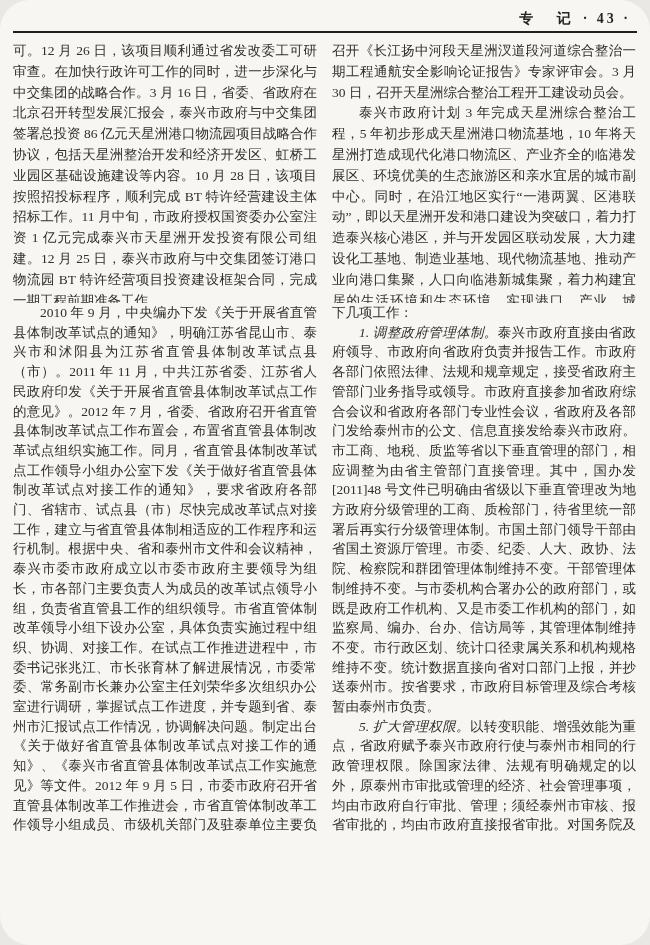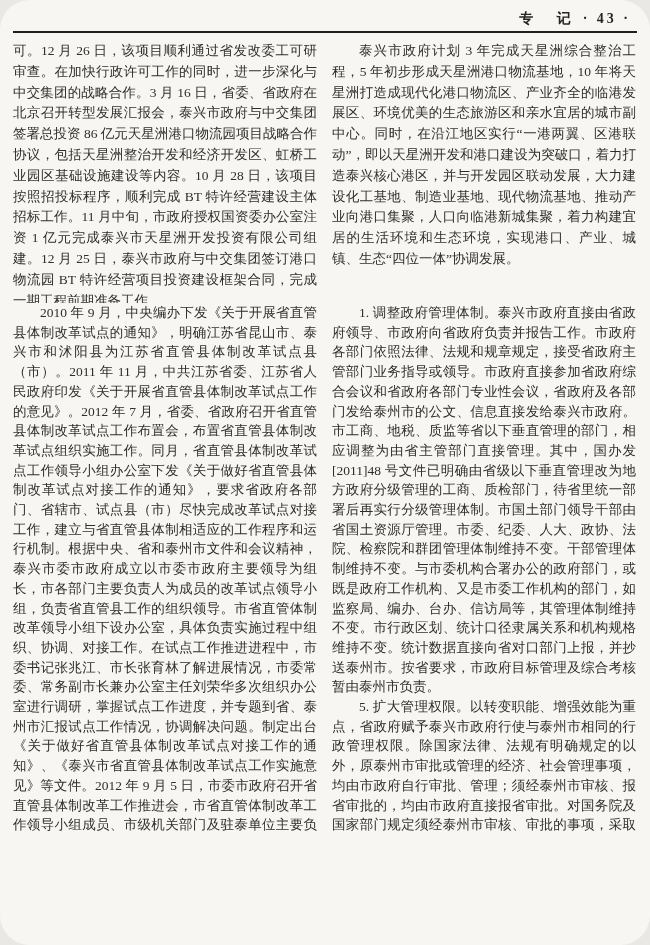--- a/index.html
+++ b/index.html
@@ -44,47 +44,49 @@
     margin:46px 0 24px 0;
     text-align:center;
     font-family:"Liberation Sans","DejaVu Sans",sans-serif;
     font-weight:700;
     font-size:27px;
     letter-spacing:2px;
     color:#24231f;
   }
 
   
-  .item-lead{font-weight:500;}
+  .item-lead{font-style:italic;font-weight:500;}
 </style>
 </head>
 <body>
 
 <div class="page">
 
   <header class="running-head">
     <span class="head-section">专  记</span>
     <span class="head-page">· 43 ·</span>
   </header>
   <div class="rule"></div>
 
   <section class="two-col upper">
     <div class="col">
       <p class="para noindent">可。12 月 26 日，该项目顺利通过省发改委工可研审查。在加快行政许可工作的同时，进一步深化与中交集团的战略合作。3 月 16 日，省委、省政府在北京召开转型发展汇报会，泰兴市政府与中交集团签署总投资 86 亿元天星洲港口物流园项目战略合作协议，包括天星洲整治开发和经济开发区、虹桥工业园区基础设施建设等内容。10 月 28 日，该项目按照招投标程序，顺利完成 BT 特许经营建设主体招标工作。11 月中旬，市政府授权国资委办公室注资 1 亿元完成泰兴市天星洲开发投资有限公司组建。12 月 25 日，泰兴市政府与中交集团签订港口物流园 BT 特许经营项目投资建设框架合同，完成一期工程前期准备工作。</p>
 
     </div>
     <div class="col">
+      <p class="para noindent">召开《长江扬中河段天星洲汊道段河道综合整治一期工程通航安全影响论证报告》专家评审会。3 月 30 日，召开天星洲综合整治工程开工建设动员会。</p>
       <p class="para indent"><span>泰兴市政府计划 3 年完成天星洲综合整治工程，5 年初步形成天星洲港口物流基地，10 年将天星洲打造成现代化港口物流区、产业齐全的临港发展区、环境优美的生态旅游区和亲水宜居的城市副中心。同时，在沿江地区实行“一港两翼、区港联动”，即以天星洲开发和港口建设为突破口，着力打造泰兴核心港区，并与开发园区联动发展，大力建设化工基地、制造业基地、现代物流基地、推动产业向港口集聚，人口向临港新城集聚，着力构建宜居的生活环境和生态环境，实现港口、产业、城镇、生态“四位一体”协调发展。</span></p>
     </div>
   </section>
 
 
   <section class="two-col lower">
     <div class="col">
       <p class="para indent">2010 年 9 月，中央编办下发《关于开展省直管县体制改革试点的通知》，明确江苏省昆山市、泰兴市和沭阳县为江苏省直管县体制改革试点县（市）。2011 年 11 月，中共江苏省委、江苏省人民政府印发《关于开展省直管县体制改革试点工作的意见》。2012 年 7 月，省委、省政府召开省直管县体制改革试点工作布置会，布置省直管县体制改革试点组织实施工作。同月，省直管县体制改革试点工作领导小组办公室下发《关于做好省直管县体制改革试点对接工作的通知》，要求省政府各部门、省辖市、试点县（市）尽快完成改革试点对接工作，建立与省直管县体制相适应的工作程序和运行机制。根据中央、省和泰州市文件和会议精神，泰兴市委市政府成立以市委市政府主要领导为组长，市各部门主要负责人为成员的改革试点领导小组，负责省直管县工作的组织领导。市省直管体制改革领导小组下设办公室，具体负责实施过程中组织、协调、对接工作。在试点工作推进进程中，市委书记张兆江、市长张育林了解进展情况，市委常委、常务副市长兼办公室主任刘荣华多次组织办公室进行调研，掌握试点工作进度，并专题到省、泰州市汇报试点工作情况，协调解决问题。制定出台《关于做好省直管县体制改革试点对接工作的通知》、《泰兴市省直管县体制改革试点工作实施意见》等文件。2012 年 9 月 5 日，市委市政府召开省直管县体制改革工作推进会，市省直管体制改革工作领导小组成员、市级机关部门及驻泰单位主要负责人、各乡镇长参加会议，市长张育林作动员报告，市委书记张兆江作重要讲话。会议结束后，各单位根据要求，做了以</p>
     </div>
     <div class="col">
+      <p class="para noindent">下几项工作：</p>
       <p class="para indent"><span class="item-lead">1. 调整政府管理体制。</span><span>泰兴市政府直接由省政府领导、市政府向省政府负责并报告工作。市政府各部门依照法律、法规和规章规定，接受省政府主管部门业务指导或领导。市政府直接参加省政府综合会议和省政府各部门专业性会议，省政府及各部门发给泰州市的公文、信息直接发给泰兴市政府。市工商、地税、质监等省以下垂直管理的部门，相应调整为由省主管部门直接管理。其中，国办发[2011]48 号文件已明确由省级以下垂直管理改为地方政府分级管理的工商、质检部门，待省里统一部署后再实行分级管理体制。市国土部门领导干部由省国土资源厅管理。市委、纪委、人大、政协、法院、检察院和群团管理体制维持不变。干部管理体制维持不变。与市委机构合署办公的政府部门，或既是政府工作机构、又是市委工作机构的部门，如监察局、编办、台办、信访局等，其管理体制维持不变。市行政区划、统计口径隶属关系和机构规格维持不变。统计数据直接向省对口部门上报，并抄送泰州市。按省要求，市政府目标管理及综合考核暂由泰州市负责。</span></p>
       <p class="para indent"><span class="item-lead">5. 扩大管理权限。</span><span>以转变职能、增强效能为重点，省政府赋予泰兴市政府行使与泰州市相同的行政管理权限。除国家法律、法规有明确规定的以外，原泰州市审批或管理的经济、社会管理事项，均由市政府自行审批、管理；须经泰州市审核、报省审批的，均由市政府直接报省审批。对国务院及国家部门规定须经泰州市审核、审批的事项，采取委托等方式予以下放。对经过清理已下发到市政府及其部门的各项行政管理权，省、</span></p>
     </div>
   </section>
 
 </div>
 
 </body></html>

